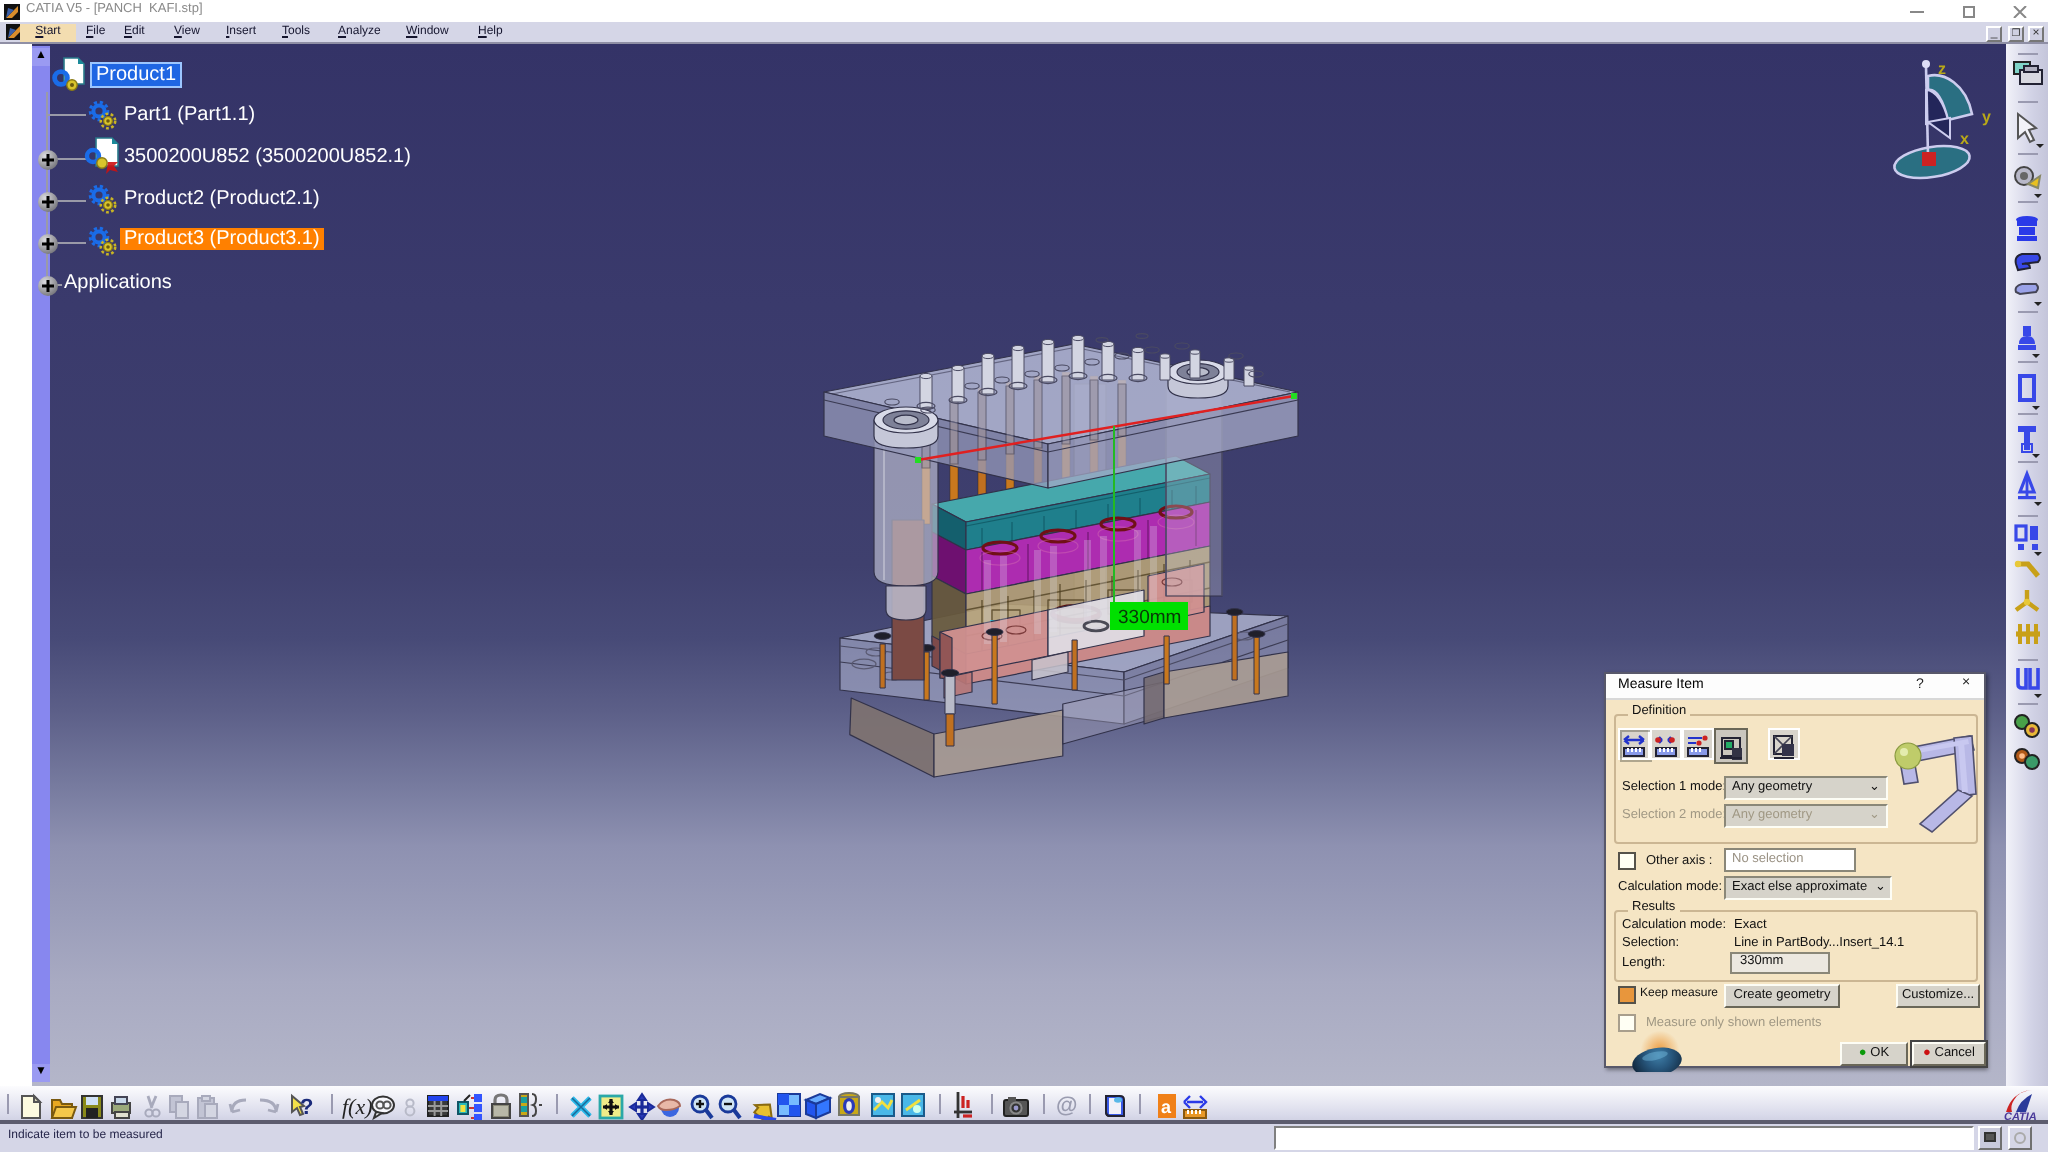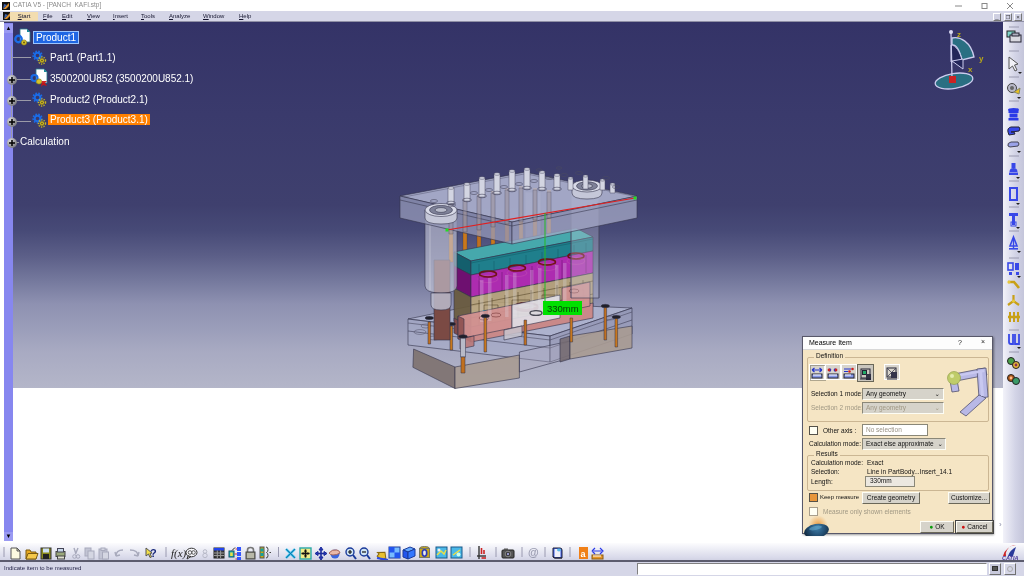--- a/index.html
+++ b/index.html
@@ -5,21 +5,21 @@
 #root{position:absolute;top:0;left:0;width:1024px;height:576px;background:#fff}
 .abs{position:absolute}
 
 #titlebar{top:0;left:0;width:1024px;height:11px;background:#ffffff;color:#8a8a8a;font-size:6.5px}
 #titletext{top:1px;left:13px}
 
 #menubar{top:11px;left:0;width:1024px;height:11px;background:#d5d6e7;font-size:6px;color:#15152e;border-bottom:1px solid #8f8fa5}
 .menuitem{top:1px;height:9px;line-height:9px}
 .ul{text-decoration:underline}
 
-#viewport{top:22px;left:4px;width:1003px;height:366px;background:linear-gradient(#343367 0%,#3a3a6c 25%,#3f406e 50%,#474a77 57%,#5c5f88 64%,#767a9e 71%,#8e91b1 77%,#9b9eba 84%,#a8aac2 90%,#b4b6c9 100%)}
+#viewport{top:22px;left:16px;width:1003px;height:521px;background:linear-gradient(#343367 0%,#3a3a6c 25%,#3f406e 50%,#474a77 57%,#5c5f88 64%,#767a9e 71%,#8e91b1 77%,#9b9eba 84%,#a8aac2 90%,#b4b6c9 100%)}
 
 #lscroll{top:1px;left:0;width:9px;height:518px;background:#8787ef}
 .scrollarrow{left:0;width:9px;height:9px;background:#9a9af2;color:#000;font-size:6px;line-height:9px;text-align:center}
 
 #rbar{top:22px;left:1003px;width:21px;height:521px;background:linear-gradient(90deg,#f2f2f9,#d2d3e6 60%,#c4c5da)}
 
 #btoolbar{top:543px;left:0;width:1024px;height:18px;background:linear-gradient(#fcfcfe,#d9daea 80%,#cfd0e2)}
 #bsepline{top:560px;left:0;width:1024px;height:2px;background:#5c5c6e}
 
 #statusbar{top:562px;left:0;width:1024px;height:14px;background:#d5d6e7;font-size:6px;color:#26264a}
@@ -145,21 +145,21 @@
       <circle cx="10" cy="10.5" r="3.6" fill="none" stroke="#c8b424" stroke-width="1.3" stroke-dasharray="1.4 1.2"></circle>
       <circle cx="10" cy="10.5" r="2.2" fill="#d8c42c" stroke="#8a7a14" stroke-width="0.7"></circle>
       <circle cx="10" cy="10.5" r="0.9" fill="#6a5a10"></circle>
     </svg>
 
     <span class="abs treetext" style="top:9px;left:29px;background:#1f66e3;border:1px solid #9cc6ff;padding:0 2px">Product1</span>
     <span class="abs treetext" style="top:30px;left:46px">Part1 (Part1.1)</span>
     <span class="abs treetext" style="top:51px;left:46px">3500200U852 (3500200U852.1)</span>
     <span class="abs treetext" style="top:72px;left:46px">Product2 (Product2.1)</span>
     <span class="abs treetext" style="top:92px;left:44px;background:#ff8000;padding:0 2px">Product3 (Product3.1)</span>
-    <span class="abs treetext" style="top:114px;left:16px">Calculation</span>
+    <span class="abs treetext" style="top:114px;left:16px">Applications</span>
 
     <svg class="abs" style="top:6px;left:920px" width="75" height="70">
       <ellipse cx="30" cy="53" rx="19" ry="7.5" transform="rotate(-9 30 53)" fill="#2a6f82" stroke="#ccccee" stroke-width="1.3"></ellipse>
       <path d="M28 10 C36 8 47 14 50 29 L38 32 C36 24 33 16 28 17 Z" fill="#2a6f82" stroke="#ccccee" stroke-width="1.3"></path>
       <path d="M27 17 L27 34 L38 32 C36 24 32 17 27 17 Z" fill="#23265a" stroke="#ccccee" stroke-width="1"></path>
       <path d="M28 33 L39 31 L39 41 Z" fill="#23265a" stroke="#ccccee" stroke-width="1"></path>
       <line x1="27" y1="5" x2="28" y2="50" stroke="#ccccee" stroke-width="1.3"></line>
       <circle cx="27" cy="4" r="2" fill="#ddddf5"></circle>
       <rect x="25" y="48" width="7" height="7" fill="#cc2222"></rect>
       <text x="33" y="9" fill="#b8a818" font-size="8" font-weight="bold">z</text>

